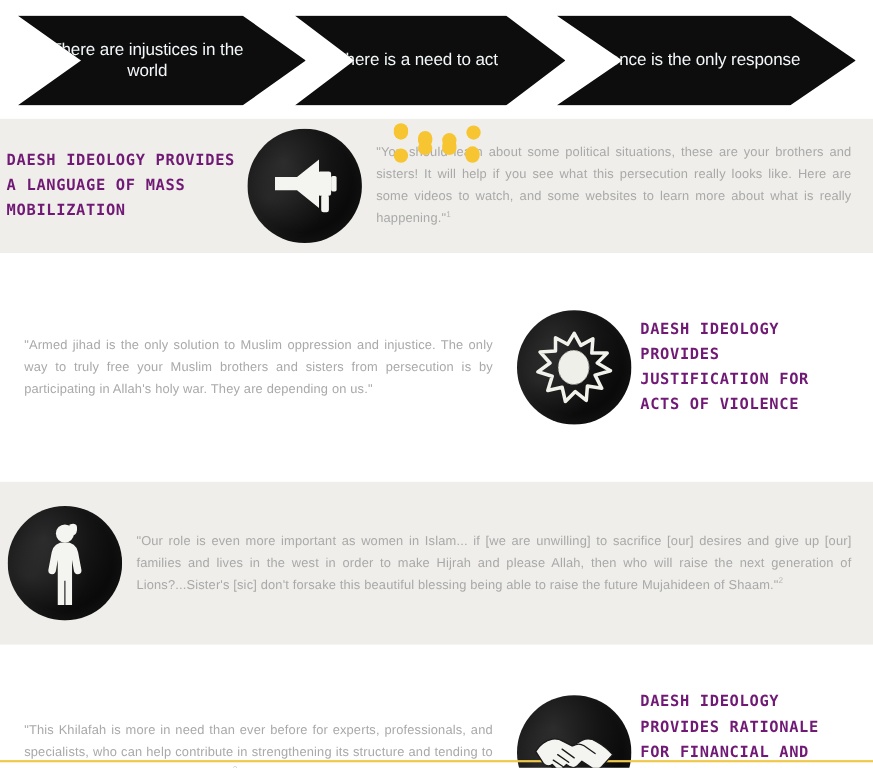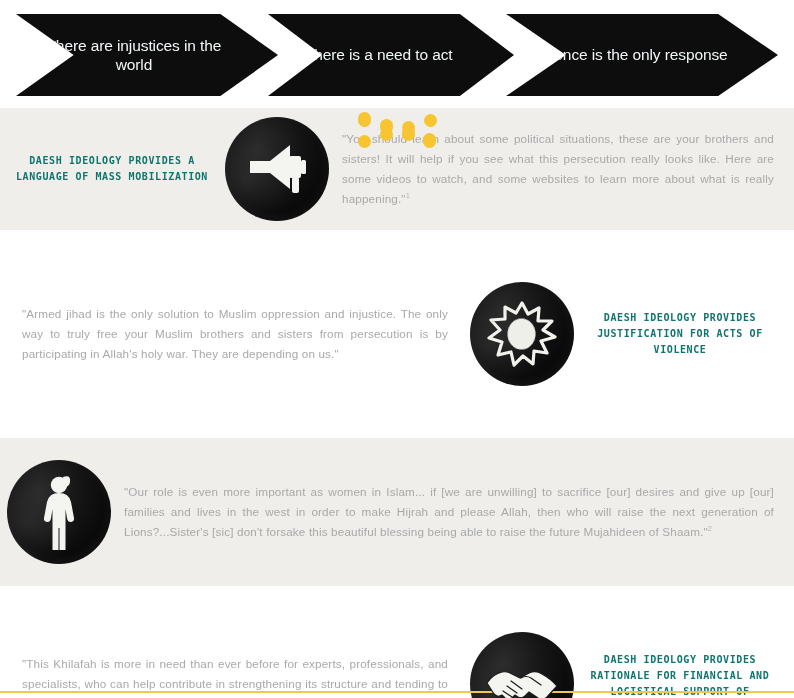--- a/index.html
+++ b/index.html
@@ -63,26 +63,25 @@
   .row-h4 { height: 112px; }
 
   .gap { width: 794px; background: #ffffff; }
   .gap-1 { height: 40px; }
   .gap-2 { height: 40px; }
   .gap-3 { height: 42px; }
 
   
   .heading {
     font-family: "DejaVu Sans Mono", "Liberation Mono", monospace;
-    font-size: 10px;
+    font-size: 14px;
     font-weight: bold;
-    color: #0f766e;
+    color: #701a75;
     letter-spacing: 0.6px;
     line-height: 1.62;
-    text-align: center;
   }
 
   
   .quote {
     font-family: "Liberation Sans", sans-serif;
     font-size: 11.7px;
     line-height: 1.72;
     color: #a9a9a9;
     text-align: justify;
     letter-spacing: 0.15px;

